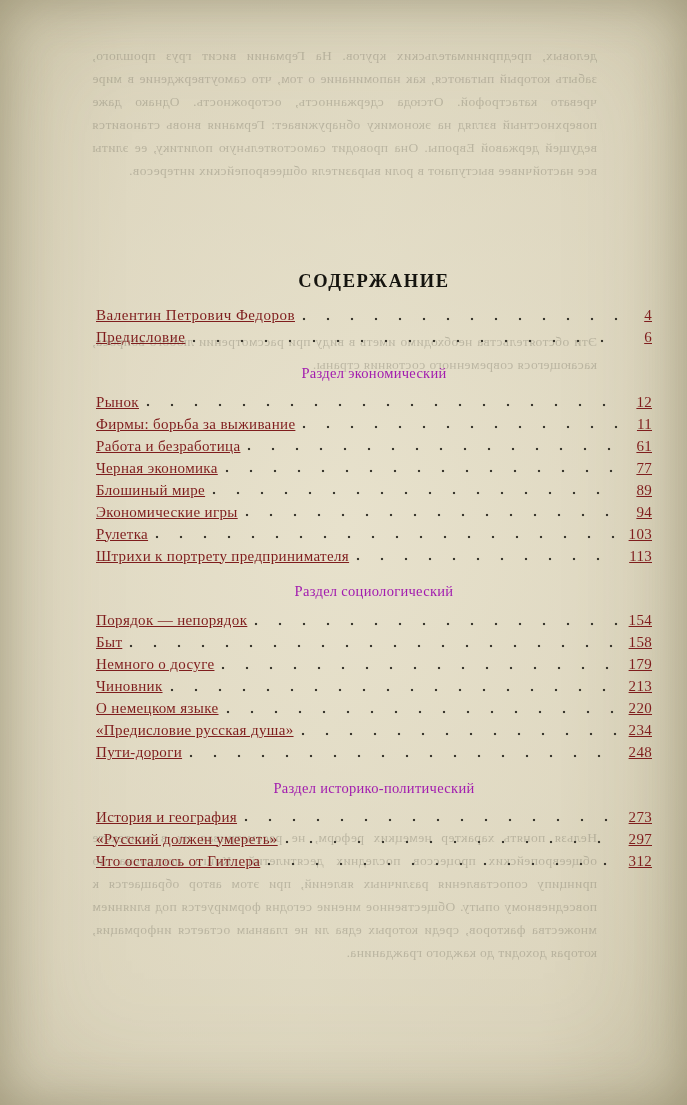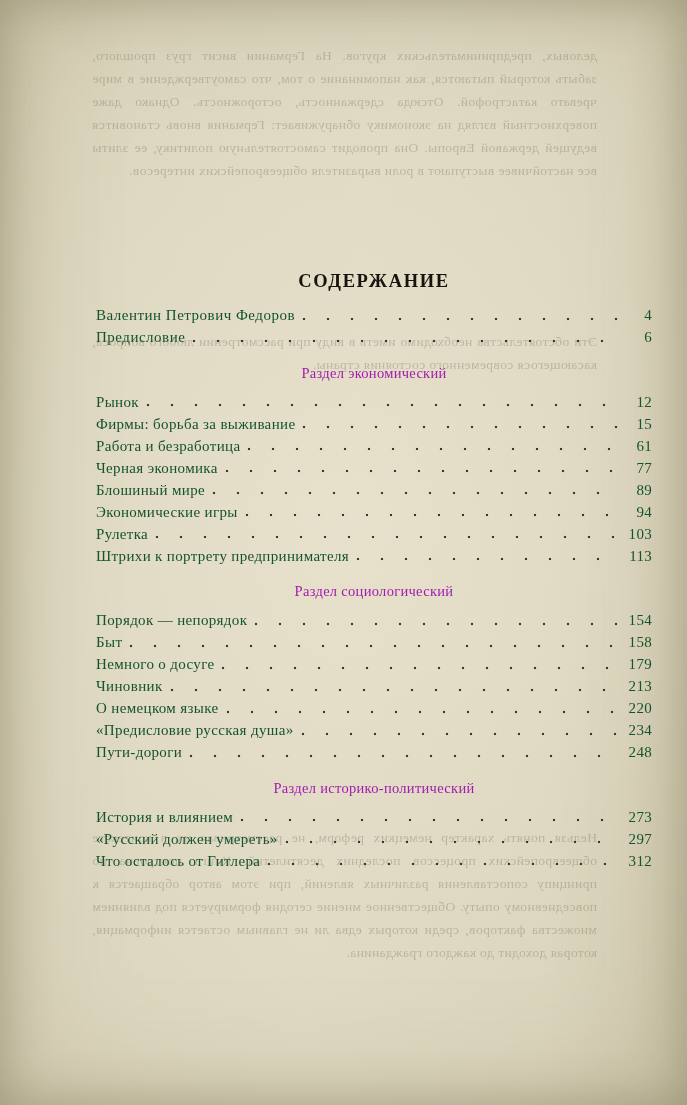--- a/index.html
+++ b/index.html
@@ -80,21 +80,22 @@
     letter-spacing: 0.3px;
     margin: 17px 0 10px 0;
     color: #a21caf;
   }
   .entry {
     display: flex;
     align-items: flex-end;
     font-size: 15px;
     line-height: 20.5px;
     margin-bottom: 1.5px;
-    color: #14532d;
+    color: #7f1d1d;
+    text-decoration: underline;
   }
   .entry .label {
     white-space: nowrap;
     letter-spacing: 0.35px;
   }
   .entry .leader {
     flex: 1 1 auto;
     margin: 0 5px 4px 7px;
     height: 6px;
     overflow: hidden;
@@ -148,21 +149,21 @@
   <div class="section-head">Раздел экономический</div>
   <div>
     <div class="entry">
       <span class="label">Рынок</span>
       <span class="leader"></span>
       <span class="page-no">12</span>
     </div>
     <div class="entry">
       <span class="label">Фирмы: борьба за выживание</span>
       <span class="leader"></span>
-      <span class="page-no">15</span>
+      <span class="page-no">11</span>
     </div>
     <div class="entry">
       <span class="label">Работа и безработица</span>
       <span class="leader"></span>
       <span class="page-no">61</span>
     </div>
     <div class="entry">
       <span class="label">Черная экономика</span>
       <span class="leader"></span>
       <span class="page-no">77</span>
@@ -224,21 +225,21 @@
     <div class="entry">
       <span class="label">Пути-дороги</span>
       <span class="leader"></span>
       <span class="page-no">248</span>
     </div>
   </div>
 
   <div class="section-head">Раздел историко-политический</div>
   <div>
     <div class="entry">
-      <span class="label">История и влиянием</span>
+      <span class="label">История и география</span>
       <span class="leader"></span>
       <span class="page-no">273</span>
     </div>
     <div class="entry">
       <span class="label">«Русский должен умереть»</span>
       <span class="leader"></span>
       <span class="page-no">297</span>
     </div>
     <div class="entry">
       <span class="label">Что осталось от Гитлера</span>

